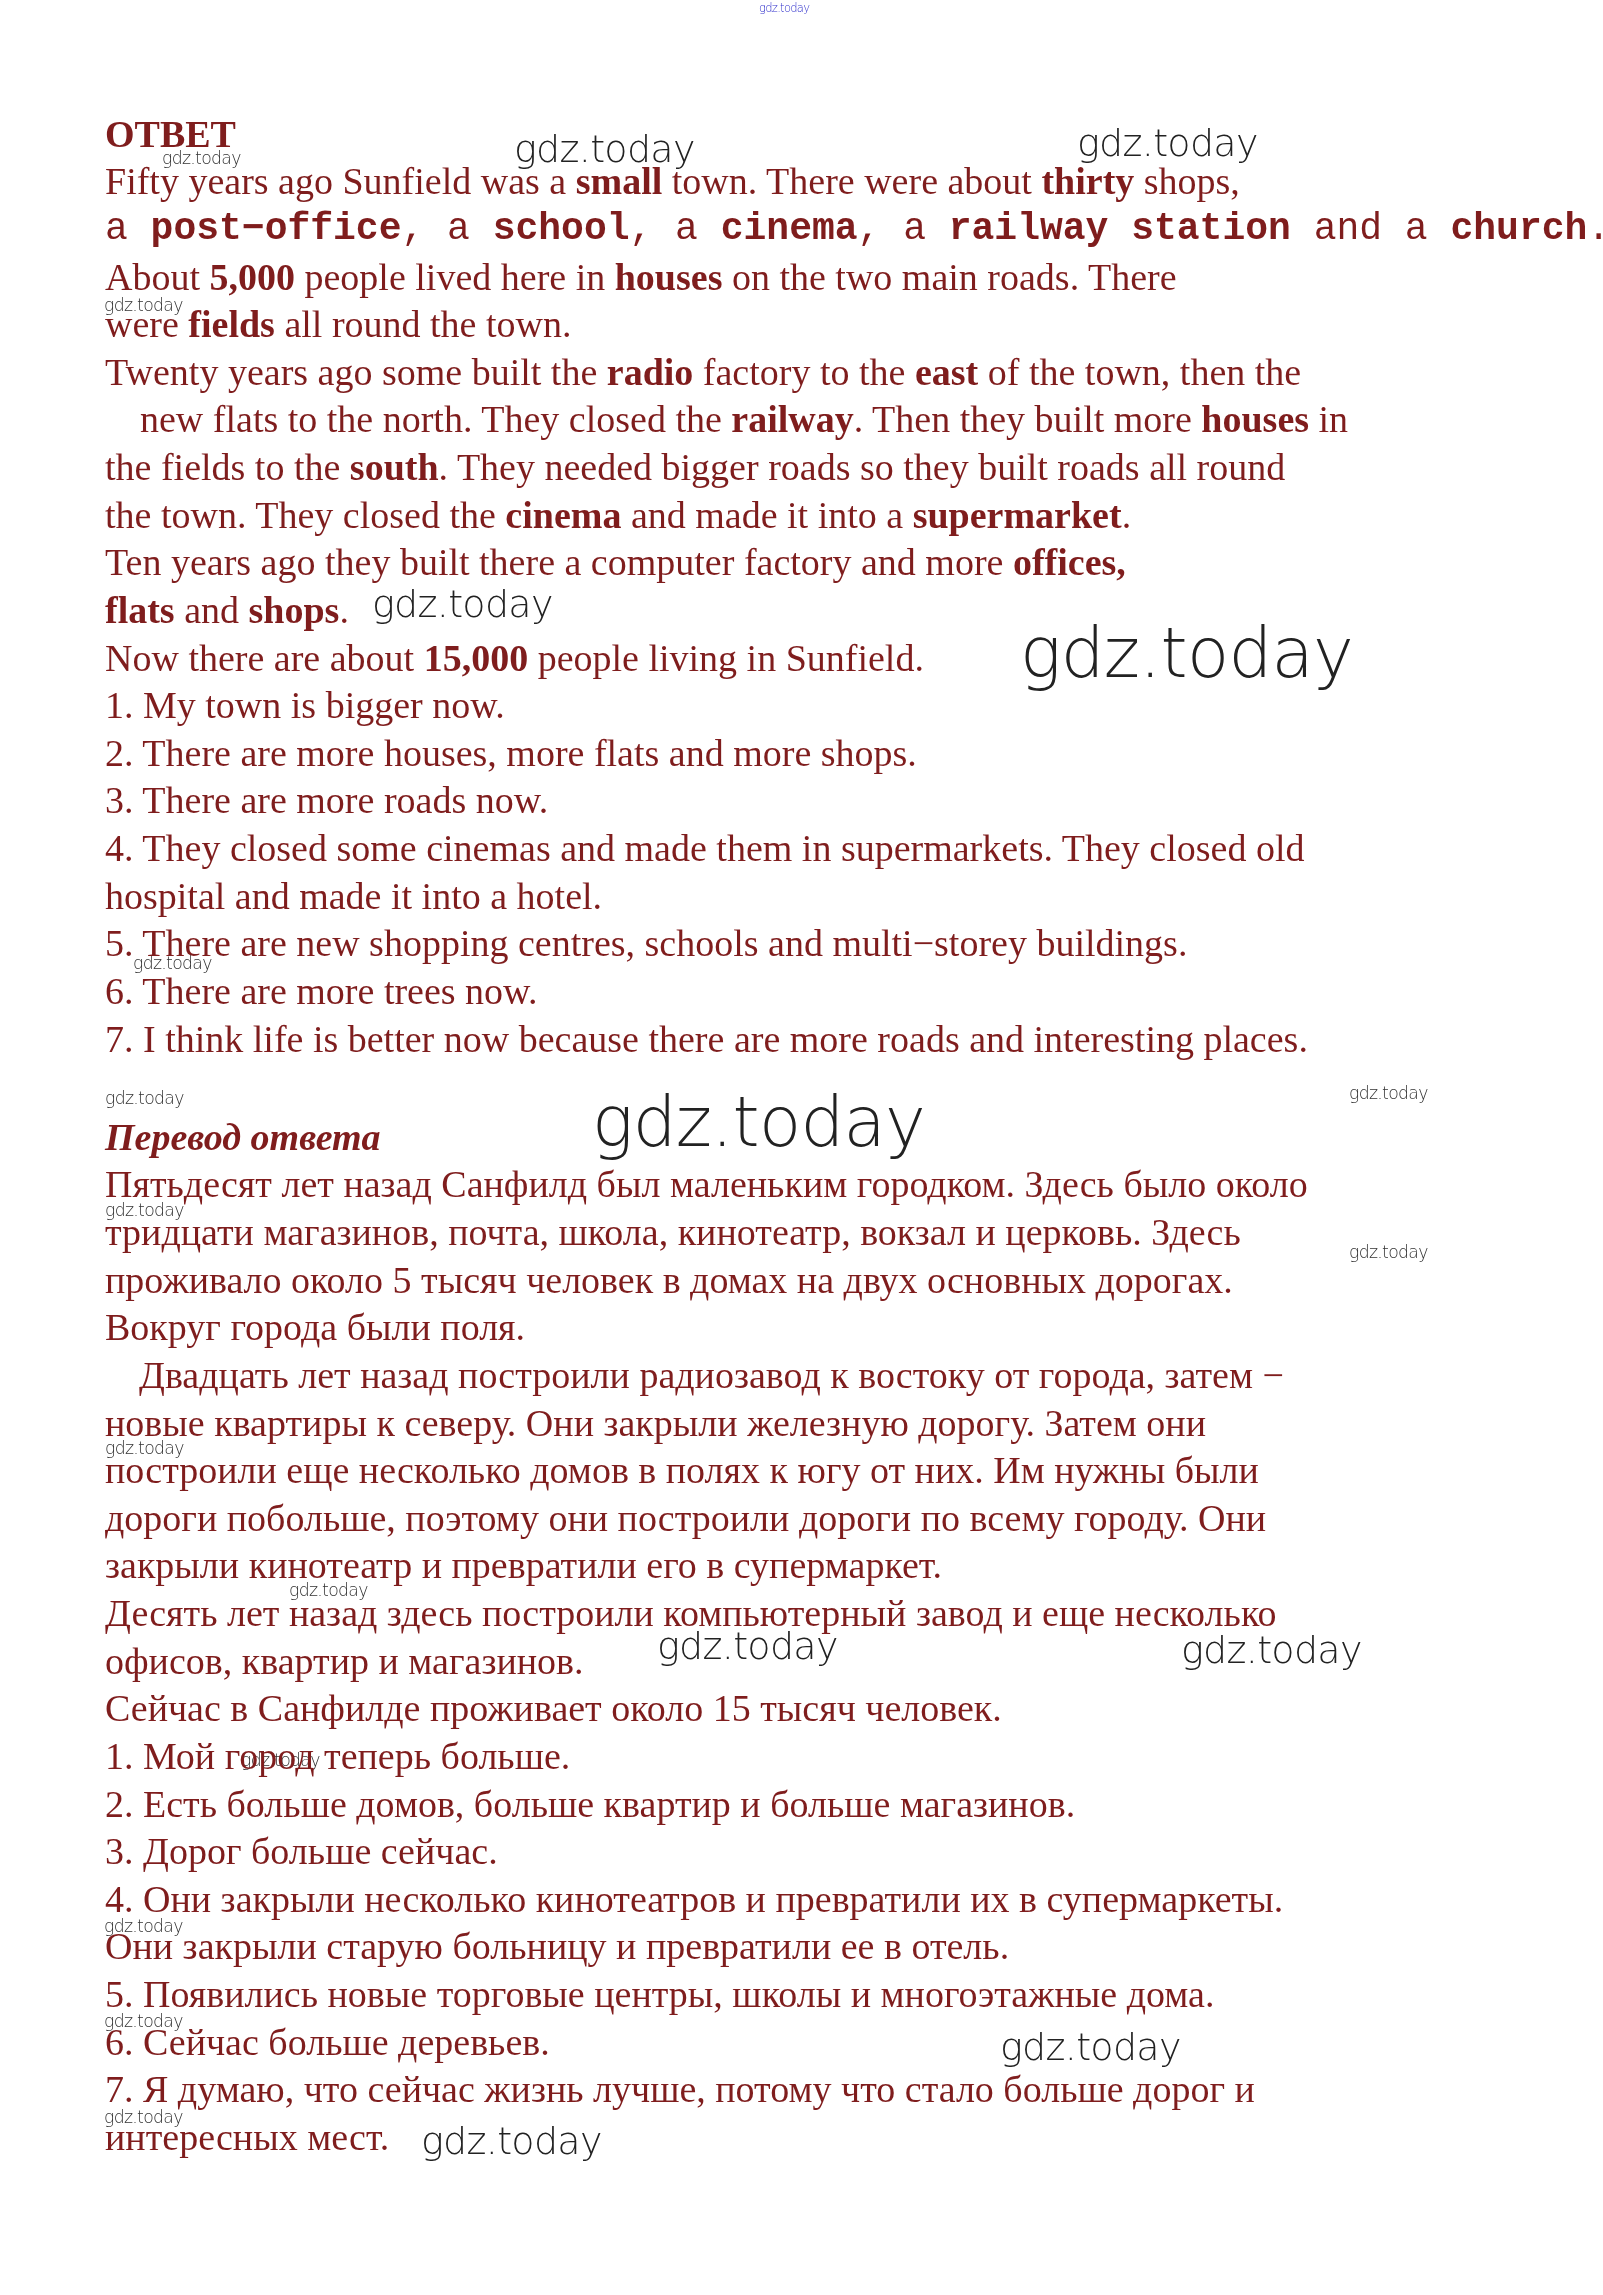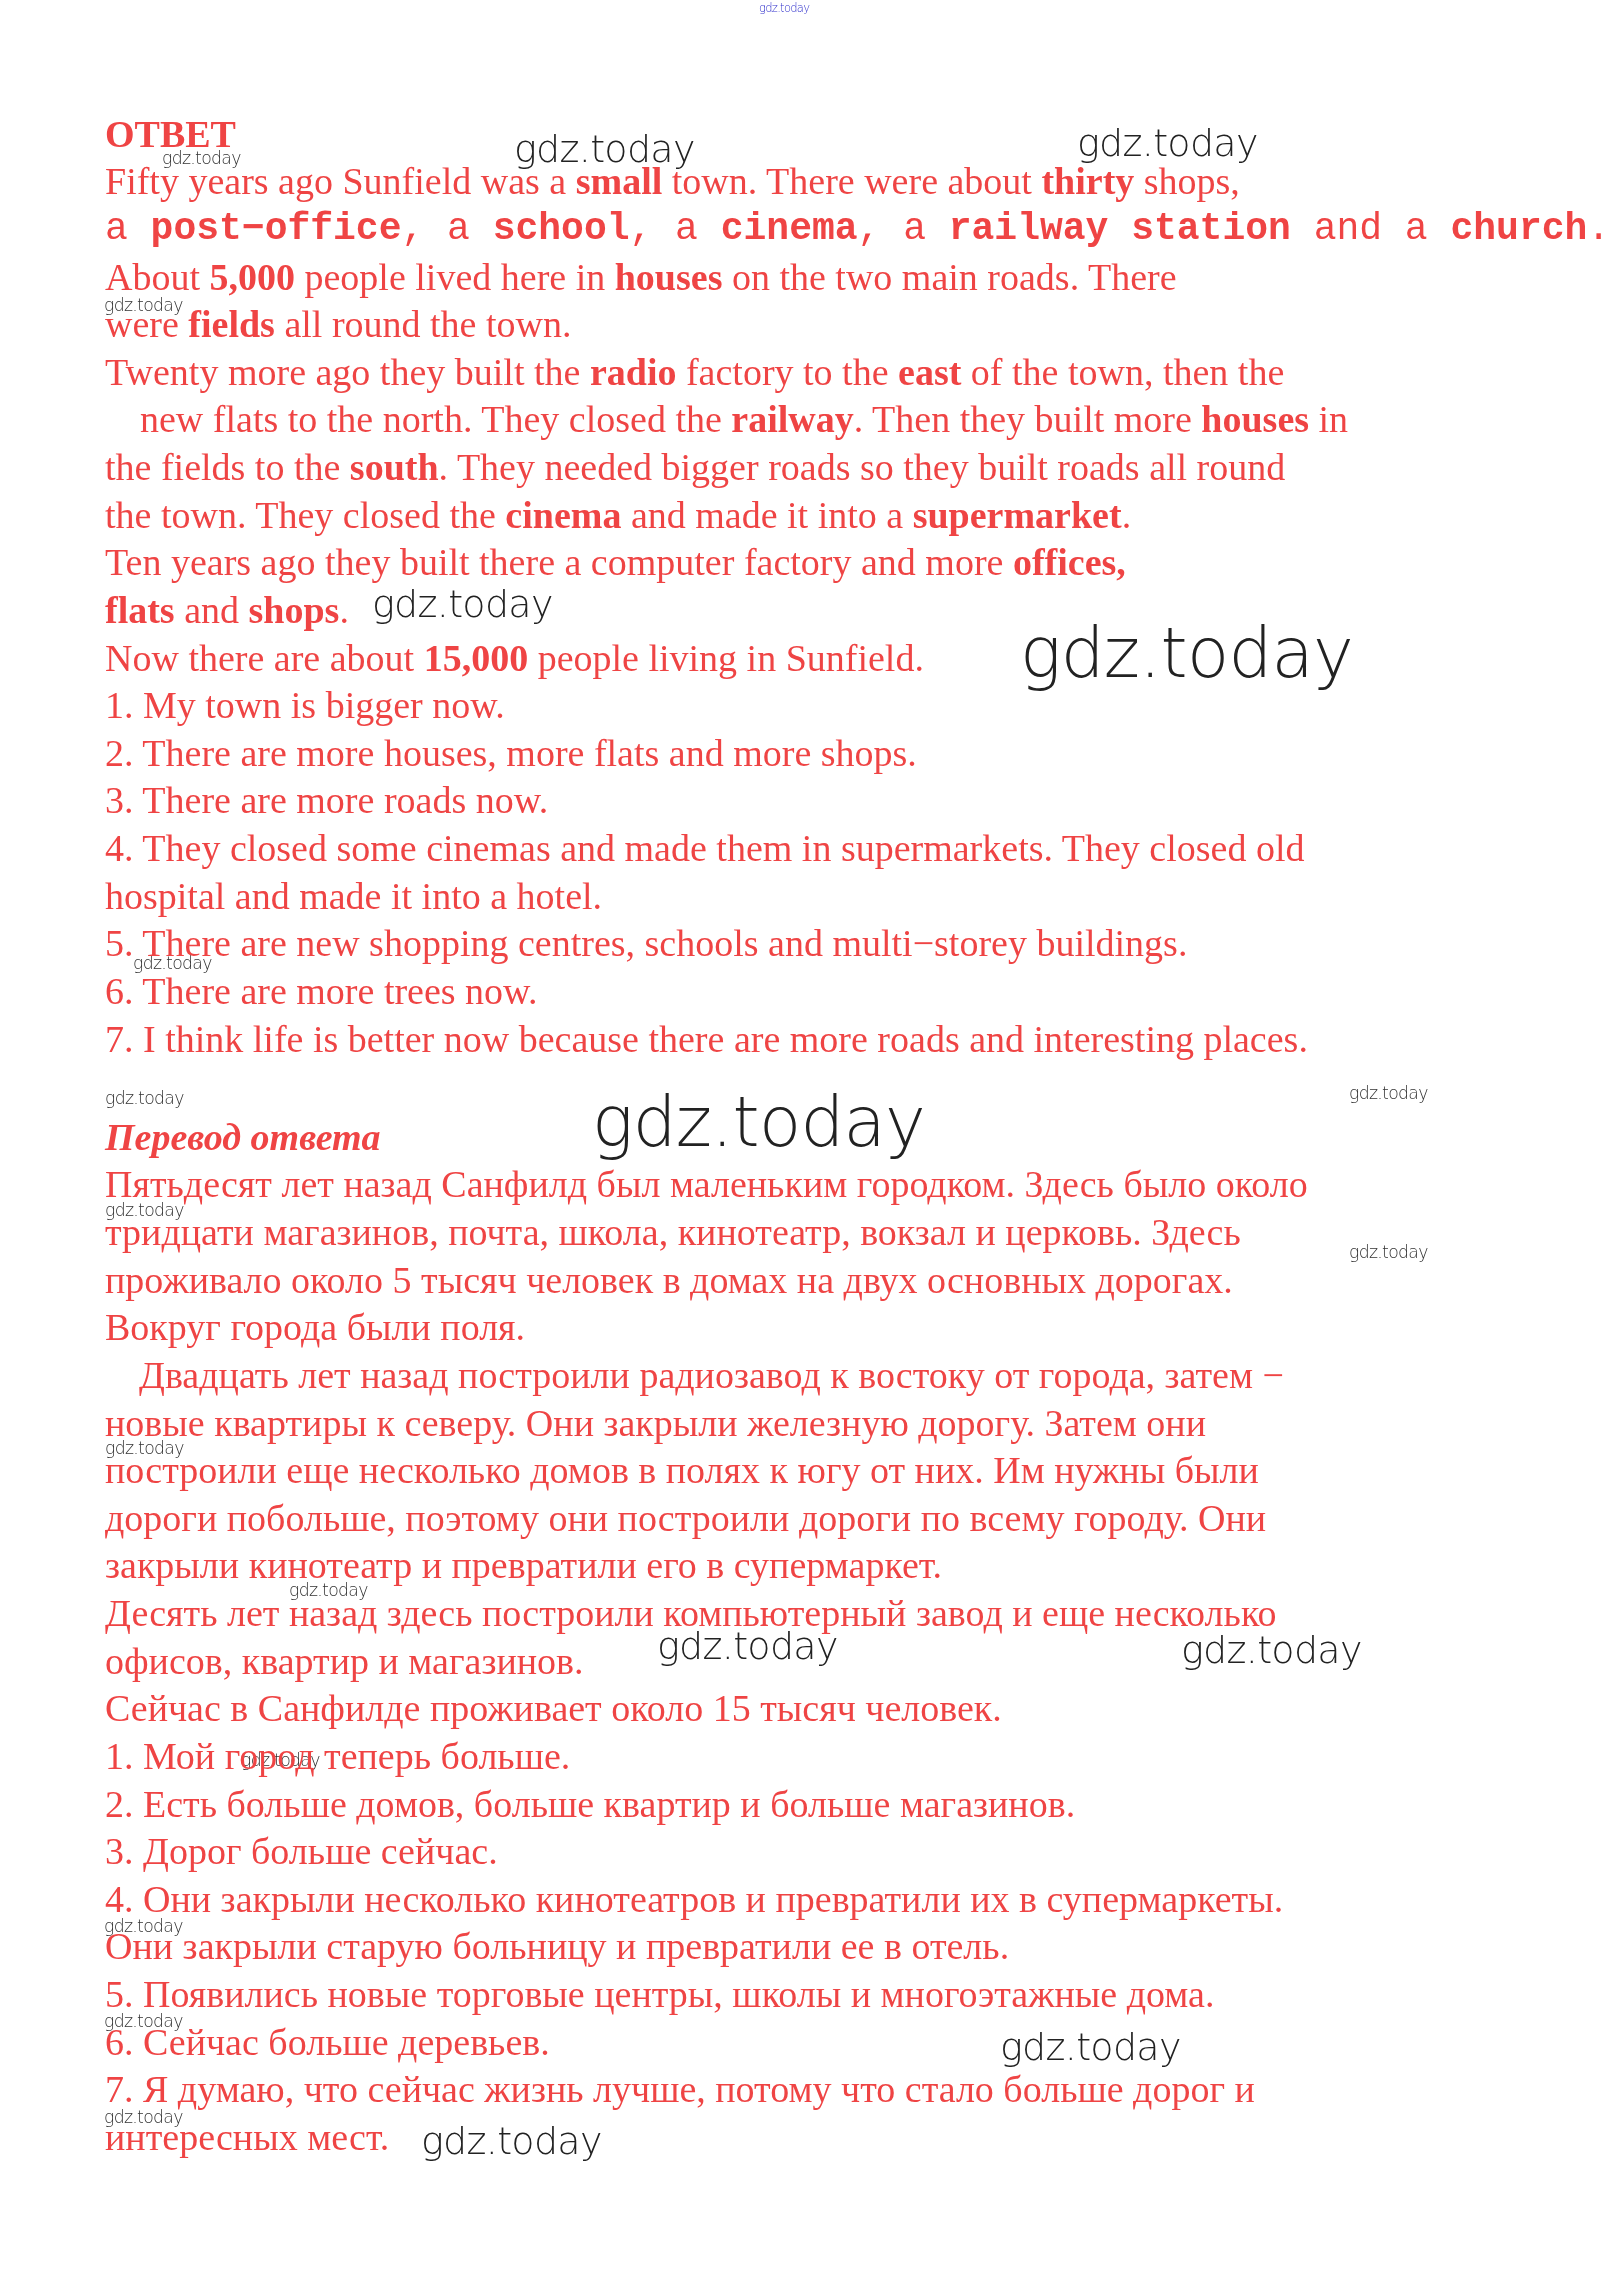--- a/index.html
+++ b/index.html
@@ -1,19 +1,19 @@
 <!DOCTYPE html>
 <html style="font-size:11.5px"><head>
 <meta charset="utf-8">
 <style>
   html, body { margin: 0; padding: 0; background: #ffffff; }
   body { width: 1603px; height: 2295px; position: relative; overflow: hidden; }
   .page { position: absolute; left: 0; top: 0; width: 1603px; height: 2295px; border-radius: 6px; }
   .line { position: absolute; left: 105px; font-family: "Liberation Serif", serif;
-    font-size: 38px; line-height: 48px; color: #ef4444; white-space: nowrap; }
+    font-size: 38px; line-height: 48px; color: #7f1d1d; white-space: nowrap; }
   .heading { font-weight: bold; }
   .heading-it { font-weight: bold; font-style: italic; }
   b { font-weight: bold; }
   .wm { position: absolute; font-family: "DejaVu Sans", sans-serif; color: #222;
     font-weight: 200; letter-spacing: -0.7px; white-space: nowrap; line-height: 1; }
   .wm-top { color: #3333cc; font-size: 11.5px; }
   .wm-s { font-size: 17.3px; color: #333; }
   .wm-m { font-size: 38px; }
   .wm-l { font-size: 69px; }
 </style>
@@ -45,21 +45,21 @@
   <span class="wm wm-m" style="left:1000px;top:2028px;">gdz.today</span>
   <span class="wm wm-s" style="left:104px;top:2109px;">gdz.today</span>
   <span class="wm wm-m" style="left:421px;top:2122px;">gdz.today</span>
 
   <div class="line heading" style="top:110px;">ОТВЕТ</div>
   <div id="answer-paragraph">
       <div class="line" style="top: 157px;"><span>Fifty years ago Sunfield was a </span><b>small</b><span> town. There were about </span><b>thirty</b><span> shops,</span></div>
       <div class="line" style="top: 205px; font-family: Liberation Mono, monospace;"><span>a </span><b>post−office</b><span>, a </span><b>school</b><span>, a </span><b>cinema</b><span>, a </span><b>railway station</b><span> and a </span><b>church</b><span>.</span></div>
       <div class="line" style="top: 253px;"><span>About </span><b>5,000</b><span> people lived here in </span><b>houses</b><span> on the two main roads. There</span></div>
       <div class="line" style="top: 300px;"><span>were </span><b>fields</b><span> all round the town.</span></div>
-      <div class="line" style="top: 348px;"><span>Twenty more ago they built the </span><b>radio</b><span> factory to the </span><b>east</b><span> of the town, then the</span></div>
+      <div class="line" style="top: 348px;"><span>Twenty years ago some built the </span><b>radio</b><span> factory to the </span><b>east</b><span> of the town, then the</span></div>
       <div class="line" style="top: 395px; margin-left: 35px;"><span>new flats to the north. They closed the </span><b>railway</b><span>. Then they built more </span><b>houses</b><span> in</span></div>
       <div class="line" style="top: 443px;"><span>the fields to the </span><b>south</b><span>. They needed bigger roads so they built roads all round</span></div>
       <div class="line" style="top: 491px;"><span>the town. They closed the </span><b>cinema</b><span> and made it into a </span><b>supermarket</b><span>.</span></div>
       <div class="line" style="top: 538px;"><span>Ten years ago they built there a computer factory and more </span><b>offices,</b></div>
       <div class="line" style="top: 586px;"><b>flats</b><span> and </span><b>shops</b><span>.</span></div>
       <div class="line" style="top: 634px;"><span>Now there are about </span><b>15,000</b><span> people living in Sunfield.</span></div>
     </div>
   <div id="answer-items">
       <div class="line" style="top: 681px;">1. My town is bigger now.</div>
       <div class="line" style="top: 729px;">2. There are more houses, more flats and more shops.</div>

